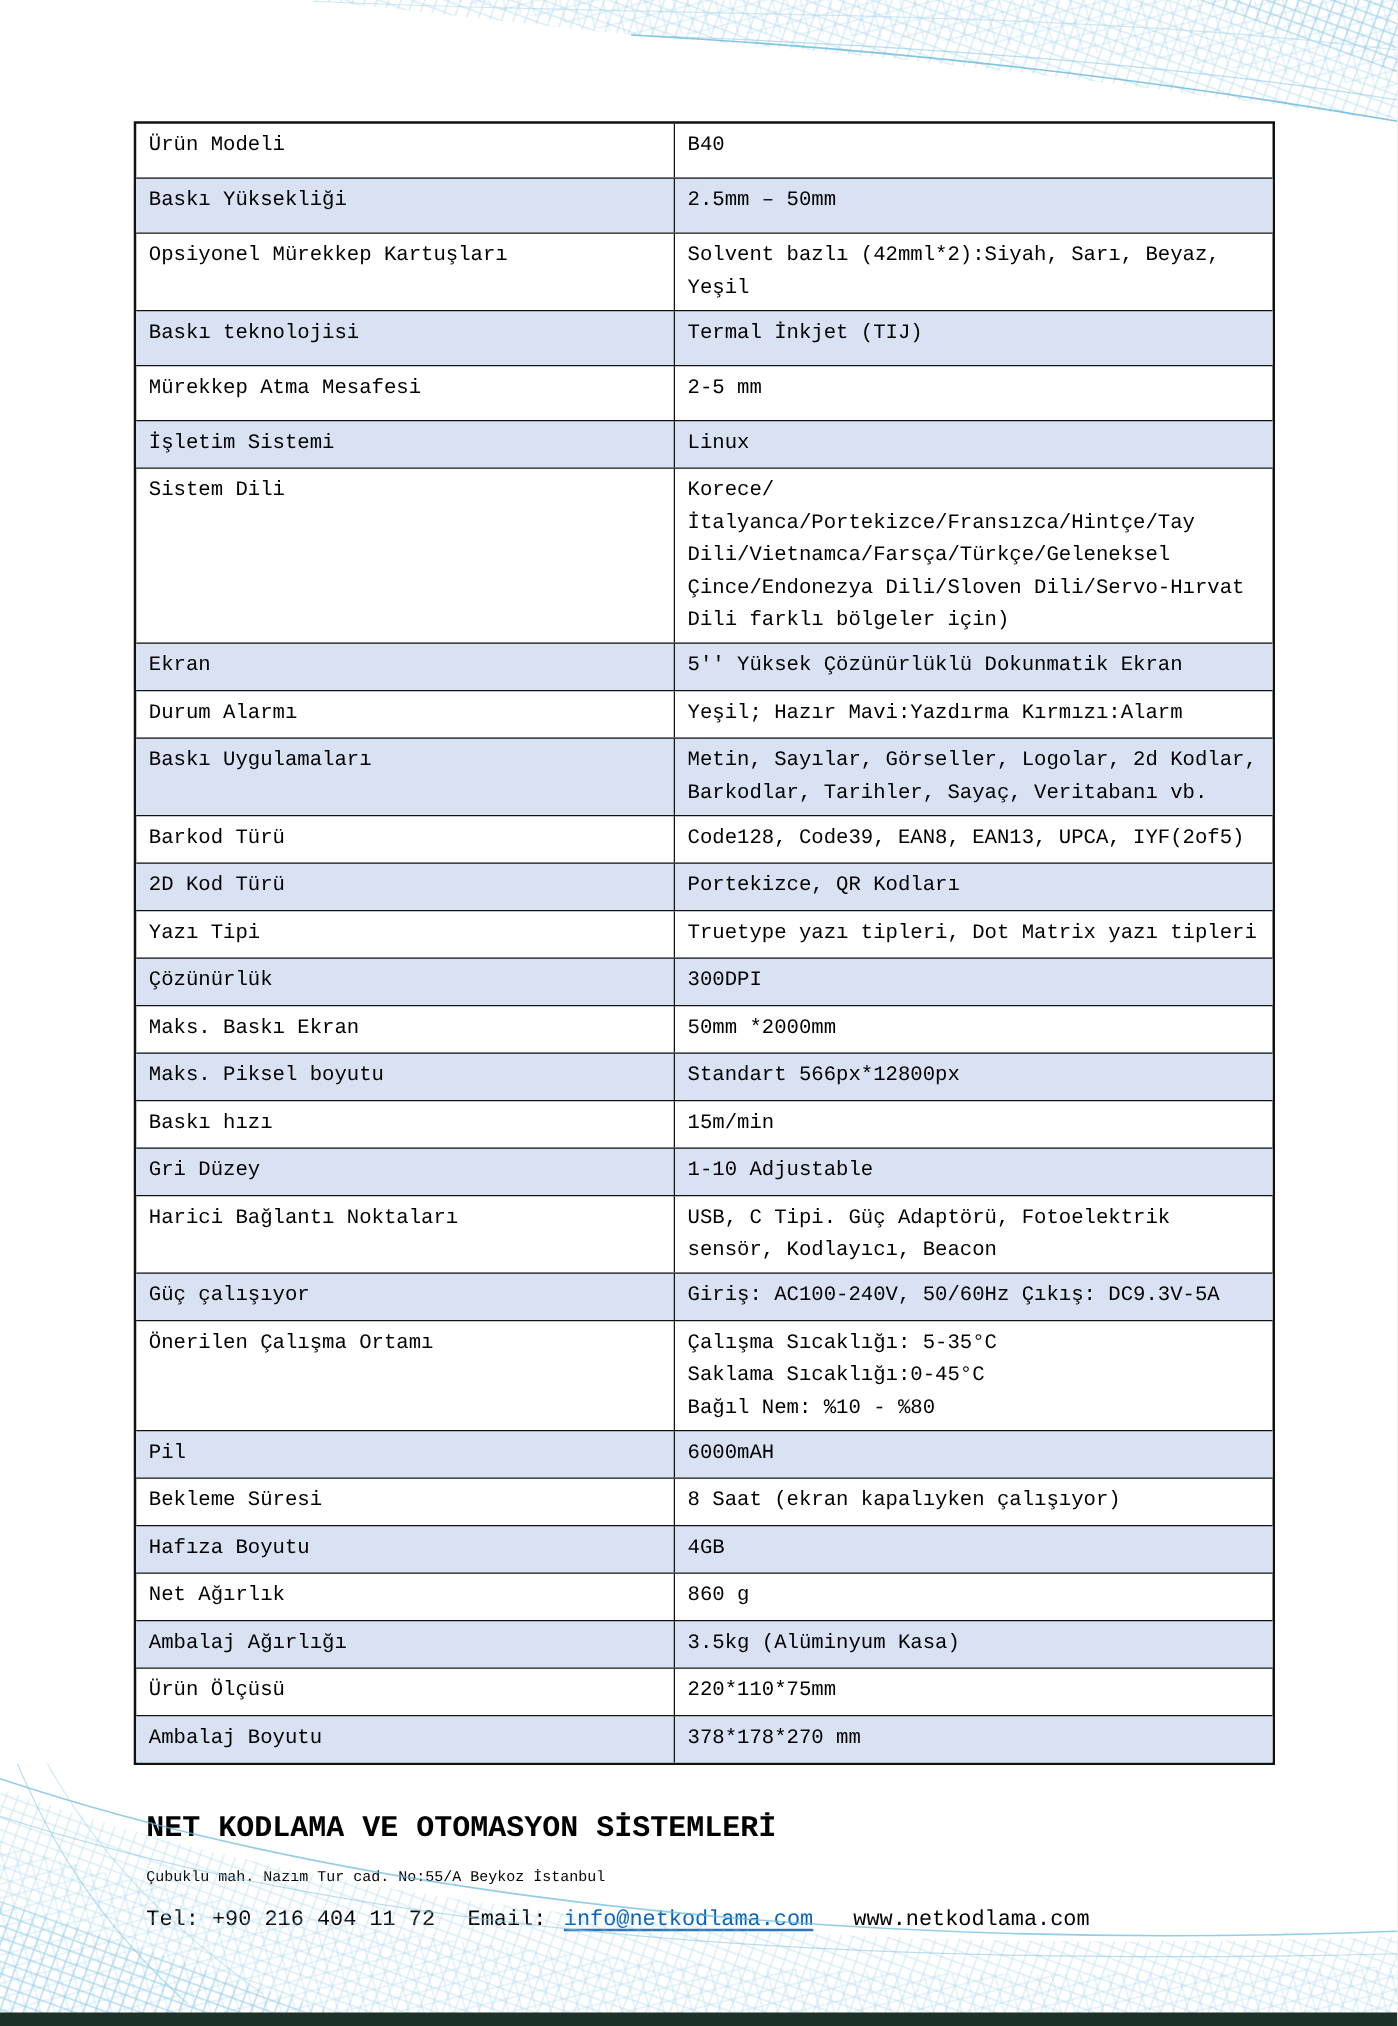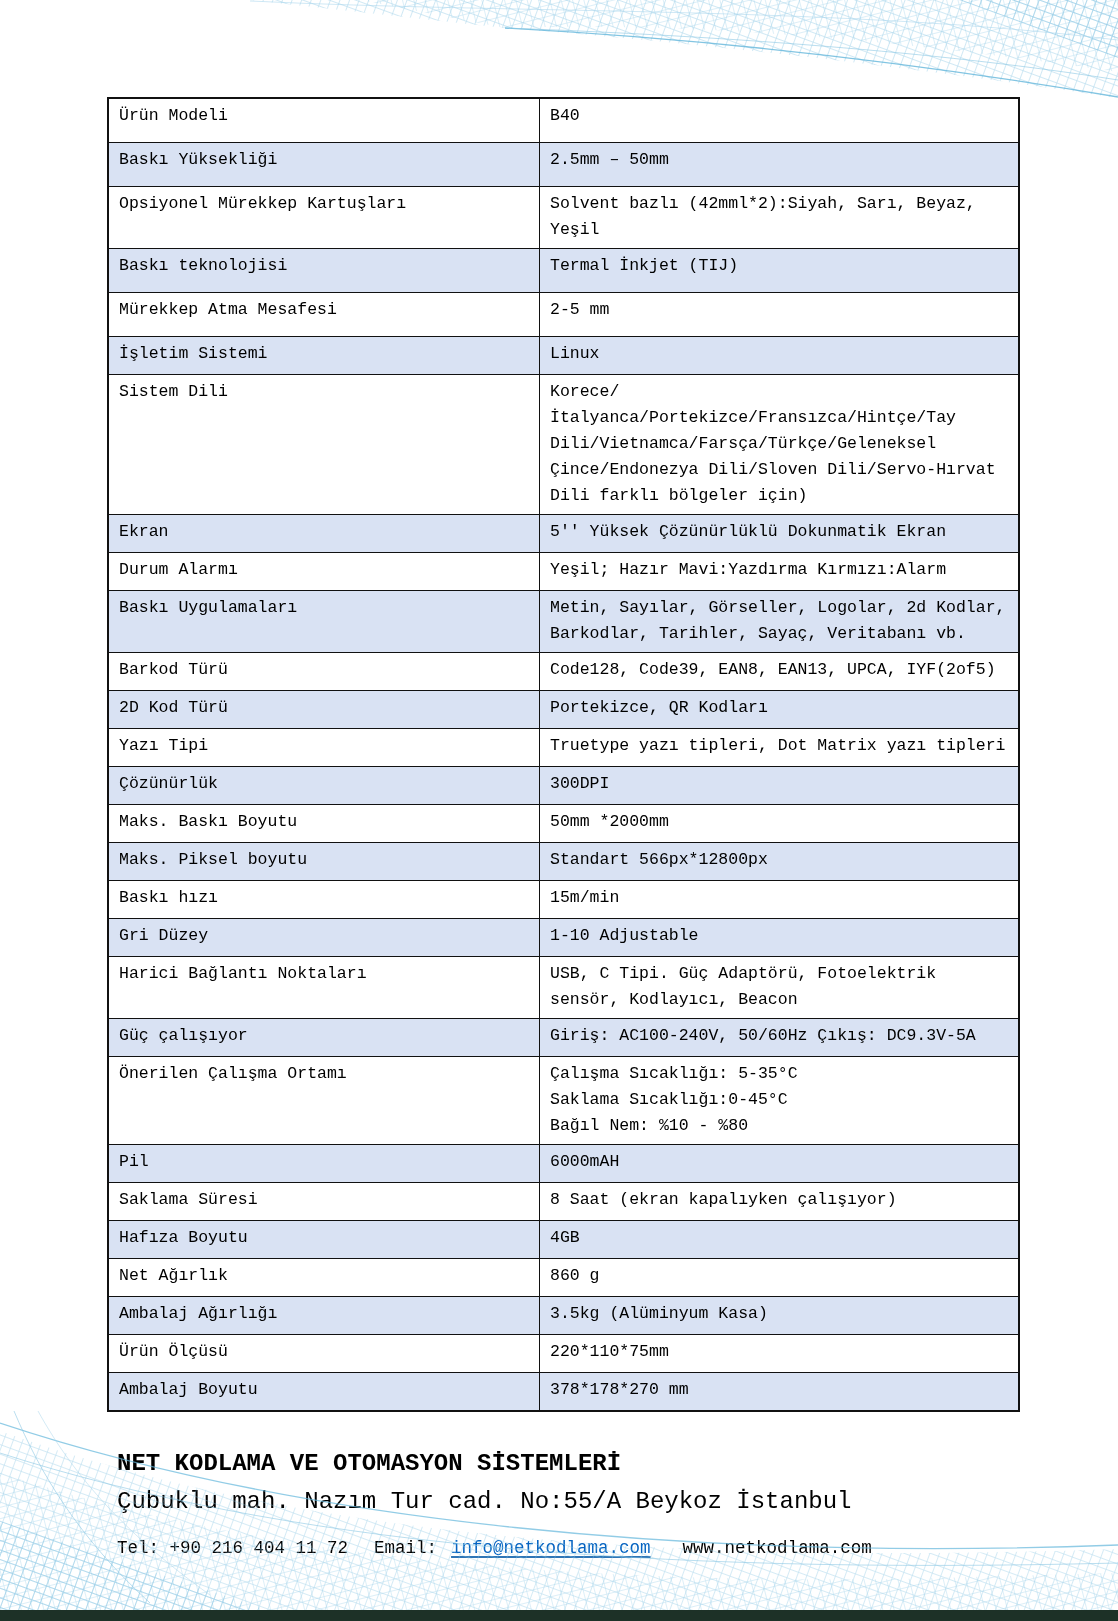--- a/index.html
+++ b/index.html
@@ -33,21 +33,21 @@
     padding: 4px 10px 5px 10px;
     font-size: 16.5px;
     line-height: 26px;
     box-sizing: border-box;
   }
   .cell.label { width: 431px; flex: none; border-right: 1.5px solid #111; }
   .cell.value { flex: 1; white-space: pre-line; }
 
   .footer { position: absolute; left: 117px; top: 1452px; }
   .company { font-weight: bold; font-size: 24px; line-height: 24px; margin-bottom: 14px; }
-  .address { font-size: 24px; line-height: 24px; margin-bottom: 22px; }
+  .address { font-size: 12px; line-height: 24px; margin-bottom: 10px; }
   .contact { font-size: 17.5px; line-height: 24px; }
   .contact .tel { margin-right: 26px; }
   .contact .email-label { margin-right: 14px; }
   .email-link {
     color: #0563c1;
     text-decoration: underline;
     text-decoration-color: #2e75b6;
     text-decoration-thickness: 2px;
     text-underline-offset: 3px;
     cursor: pointer;
@@ -127,21 +127,21 @@
       </div>
     <div class="row">
         <div class="cell label">Yazı Tipi</div>
         <div class="cell value">Truetype yazı tipleri, Dot Matrix yazı tipleri</div>
       </div>
     <div class="row">
         <div class="cell label">Çözünürlük</div>
         <div class="cell value">300DPI</div>
       </div>
     <div class="row">
-        <div class="cell label">Maks. Baskı Boyutu</div>
+        <div class="cell label">Maks. Baskı Ekran</div>
         <div class="cell value">50mm *2000mm</div>
       </div>
     <div class="row">
         <div class="cell label">Maks. Piksel boyutu</div>
         <div class="cell value">Standart 566px*12800px</div>
       </div>
     <div class="row">
         <div class="cell label">Baskı hızı</div>
         <div class="cell value">15m/min</div>
       </div>
@@ -161,21 +161,21 @@
         <div class="cell label">Önerilen Çalışma Ortamı</div>
         <div class="cell value">Çalışma Sıcaklığı: 5-35°C
 Saklama Sıcaklığı:0-45°C
 Bağıl Nem: %10 - %80</div>
       </div>
     <div class="row">
         <div class="cell label">Pil</div>
         <div class="cell value">6000mAH</div>
       </div>
     <div class="row">
-        <div class="cell label">Saklama Süresi</div>
+        <div class="cell label">Bekleme Süresi</div>
         <div class="cell value">8 Saat (ekran kapalıyken çalışıyor)</div>
       </div>
     <div class="row">
         <div class="cell label">Hafıza Boyutu</div>
         <div class="cell value">4GB</div>
       </div>
     <div class="row">
         <div class="cell label">Net Ağırlık</div>
         <div class="cell value">860 g</div>
       </div>

